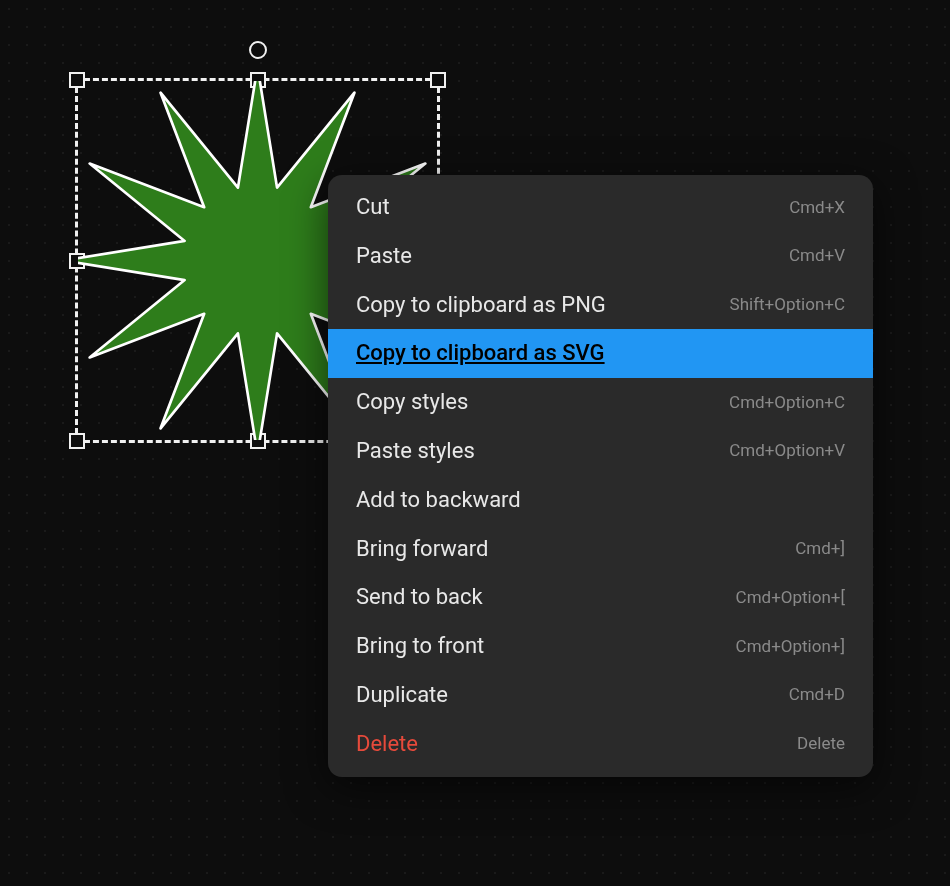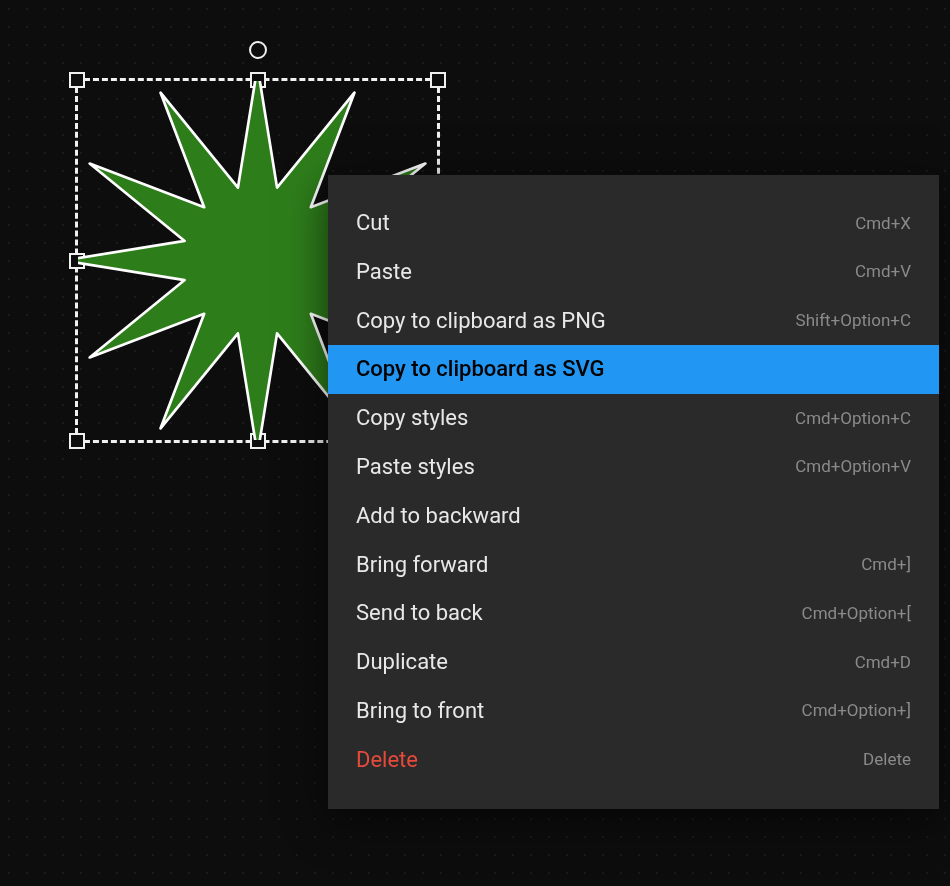--- a/index.html
+++ b/index.html
@@ -63,42 +63,42 @@
       position: absolute;
       left: 0; top: 0;
       width: 100%; height: 100%;
       pointer-events: none;
     }
 
     .context-menu {
       position: absolute;
       left: 328px;
       top: 175px;
-      width: 611px;
+      width: 545px;
       background: #2a2a2a;
-      border-radius: 0;
-      padding: 24px 0;
+      border-radius: 14px;
+      padding: 8px 0;
       box-shadow: 0 10px 40px rgba(0,0,0,0.6);
     }
 
     .menu-item {
       display: flex;
       justify-content: space-between;
       align-items: center;
       padding: 9px 28px;
       font-size: 22px;
       line-height: 1.4;
       cursor: default;
     }
     .menu-item .label { color: #e8e8e8; }
     .menu-item .shortcut { color: #8a8a8a; font-size: 17px; }
     .menu-item.highlighted {
       background: #2196f3;
     }
-    .menu-item.highlighted .label { color: #000; font-weight: 500; }
+    .menu-item.highlighted .label { color: #000; font-weight: 500; text-decoration: underline; }
     .menu-item.danger .label { color: #e64a3b; }
   </style>
 </head>
 <body>
 
 <div class="canvas">
 
   <div class="selection">
     <div class="rotate-handle"></div>
     <div class="handle nw"></div>
@@ -146,26 +146,26 @@
       </div>
       <div class="menu-item">
         <span class="label">Bring forward</span>
         <span class="shortcut">Cmd+]</span>
       </div>
       <div class="menu-item">
         <span class="label">Send to back</span>
         <span class="shortcut">Cmd+Option+[</span>
       </div>
       <div class="menu-item">
+        <span class="label">Bring to front</span>
+        <span class="shortcut">Cmd+Option+]</span>
+      </div>
+      <div class="menu-item">
         <span class="label">Duplicate</span>
         <span class="shortcut">Cmd+D</span>
-      </div>
-      <div class="menu-item">
-        <span class="label">Bring to front</span>
-        <span class="shortcut">Cmd+Option+]</span>
       </div>
       <div class="menu-item danger">
         <span class="label">Delete</span>
         <span class="shortcut">Delete</span>
       </div>
     </div>
 
 </div>
 
 </body></html>

